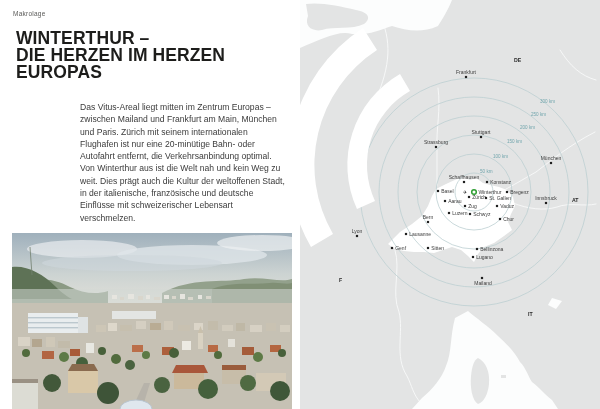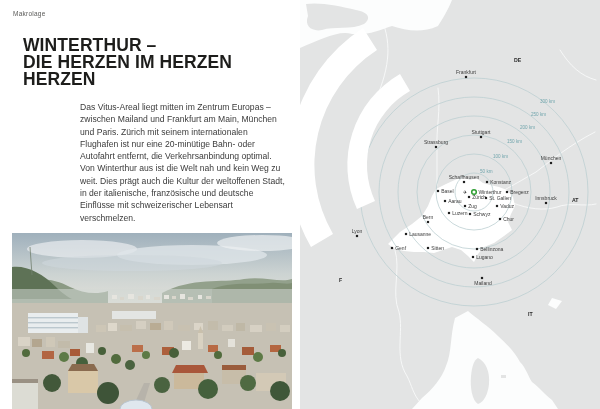--- a/index.html
+++ b/index.html
@@ -5,21 +5,21 @@
   html,body{margin:0;padding:0;}
   body{
     width:600px;height:409px;position:relative;overflow:hidden;
     background:#ffffff;
     font-family:"Liberation Sans", sans-serif;
     -webkit-font-smoothing:antialiased;
   }
   
   .left{position:absolute;left:0;top:0;width:300px;height:409px;background:#fff;}
   .eyebrow{position:absolute;left:13px;top:10px;font-size:6.5px;letter-spacing:.25px;color:#5a5a58;}
-  .headline{position:absolute;left:12px;top:26px;margin:11px;font-size:17.5px;line-height:17px;
+  .headline{position:absolute;left:12px;top:26px;margin:4px;font-size:17.5px;line-height:17px;
     font-weight:bold;color:#1d1d1b;letter-spacing:.1px;}
   .headline span{display:block;}
   .intro{position:absolute;left:76px;top:97px;width:207px;margin:4px;
     font-size:8.6px;line-height:12.3px;color:#3b3b3b;}
   .photo{position:absolute;left:12px;top:233px;width:280px;height:176px;overflow:hidden;background:#cfd4d2;}
   .photo svg{display:block;}
   
   .map{position:absolute;left:300px;top:0;width:300px;height:409px;}
   .map svg{display:block;}
   .land{fill:var(--map-land,#e3e4e4);}
@@ -36,21 +36,21 @@
   .swoosh{fill:#ffffff;}
 </style>
 </head>
 <body>
 
 <div class="left">
   <div class="eyebrow">Makrolage</div>
   <h1 class="headline">
       <span>WINTERTHUR –</span>
       <span>DIE HERZEN IM HERZEN</span>
-      <span>HERZEN</span>
+      <span>EUROPAS</span>
     </h1>
   <p class="intro">Das Vitus-Areal liegt mitten im Zentrum Europas – zwischen Mailand und Frankfurt am Main, München und Paris. Zürich mit seinem internationalen Flughafen ist nur eine 20-minütige Bahn- oder Autofahrt entfernt, die Verkehrsanbindung optimal. Von Winterthur aus ist die Welt nah und kein Weg zu weit. Dies prägt auch die Kultur der weltoffenen Stadt, in der italienische, französische und deutsche Einflüsse mit schweizerischer Lebensart verschmelzen.</p>
 
   <div class="photo">
     <svg width="280" height="176" viewBox="0 0 280 176">
       <defs>
         <linearGradient id="skyg" x1="0" y1="0" x2="0" y2="1">
           <stop offset="0" stop-color="#9fb0bc"></stop>
             <stop offset=".55" stop-color="#ccd3d2"></stop>
             <stop offset="1" stop-color="#e3e2da"></stop>

